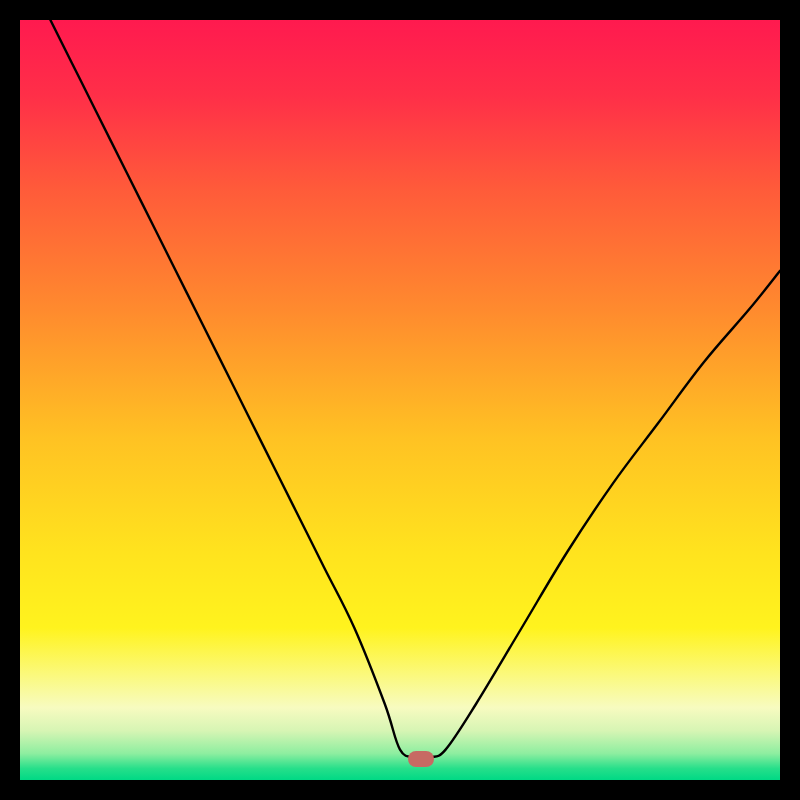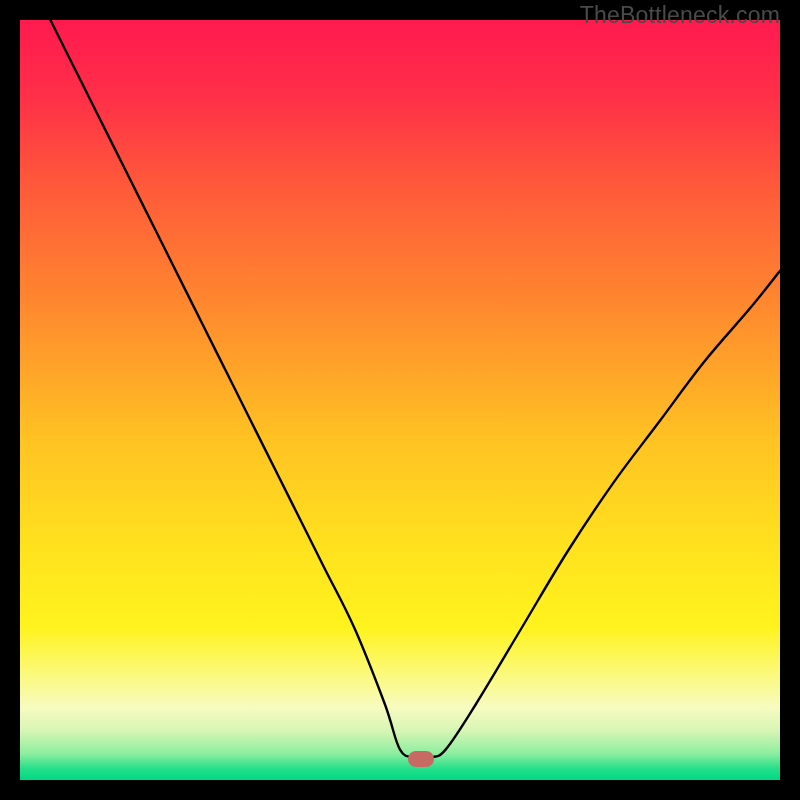--- a/index.html
+++ b/index.html
@@ -58,21 +58,20 @@
     background: #c76a63;
     z-index: 6;
     transform: translate(-50%, -50%);
   }
 </style>
 </head>
 <body>
 
 <div class="frame">
 
-  <div class="watermark">TheBottleneck.com</div>
 
   <div class="plot-area">
 
     <svg class="gradient-bg" viewBox="0 0 760 760" preserveAspectRatio="none">
       <defs>
         <linearGradient id="bgGrad" x1="0" y1="0" x2="0" y2="1">
             <stop offset="0%" stop-color="#ff1a4f"></stop>
             <stop offset="10%" stop-color="#ff2f48"></stop>
             <stop offset="22%" stop-color="#ff5a3a"></stop>
             <stop offset="38%" stop-color="#ff8a2e"></stop>

